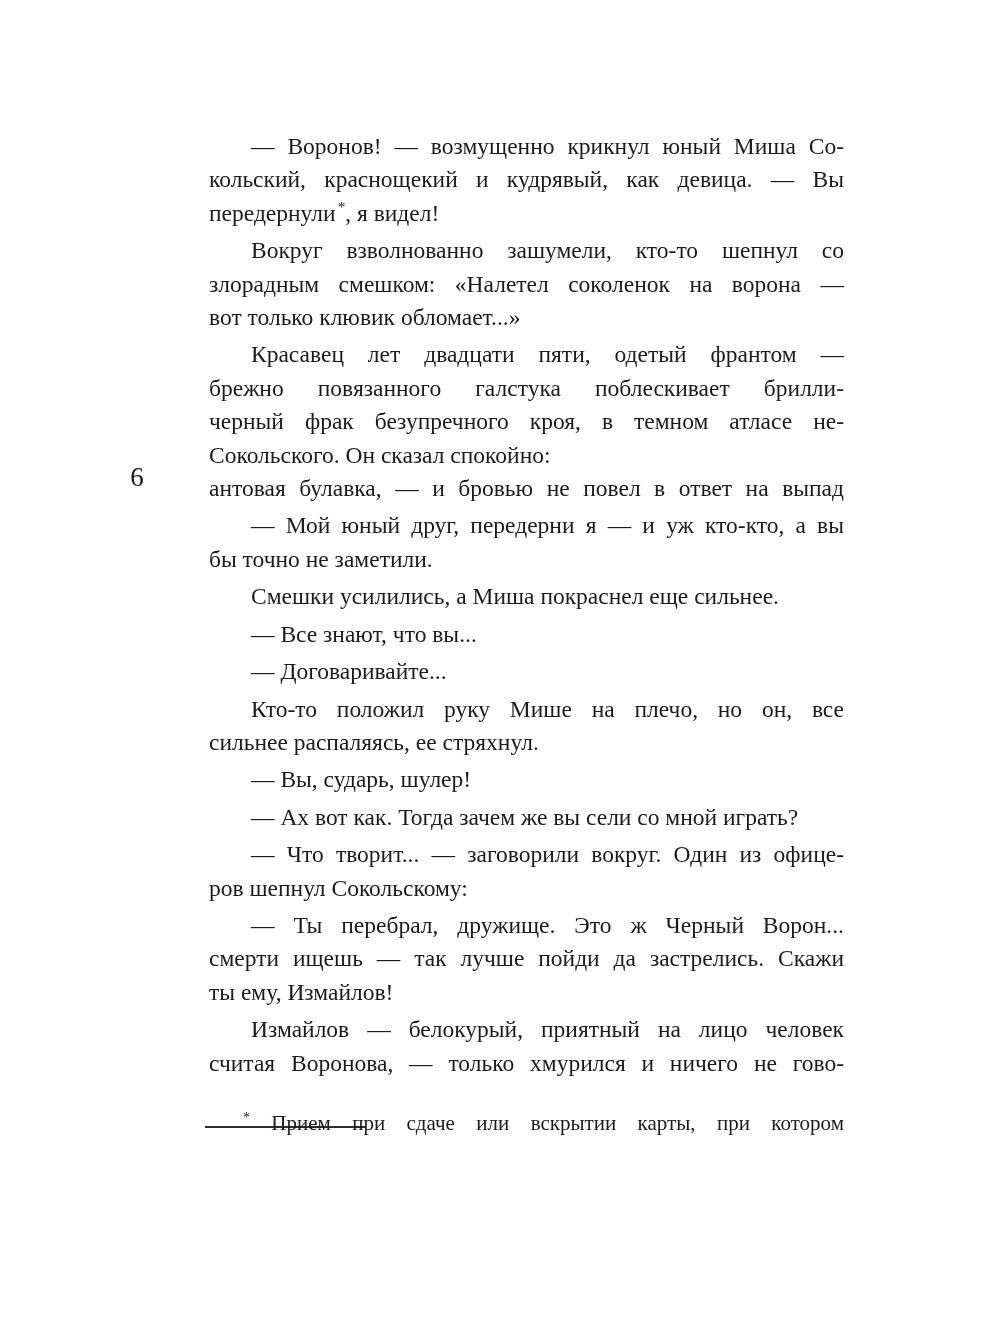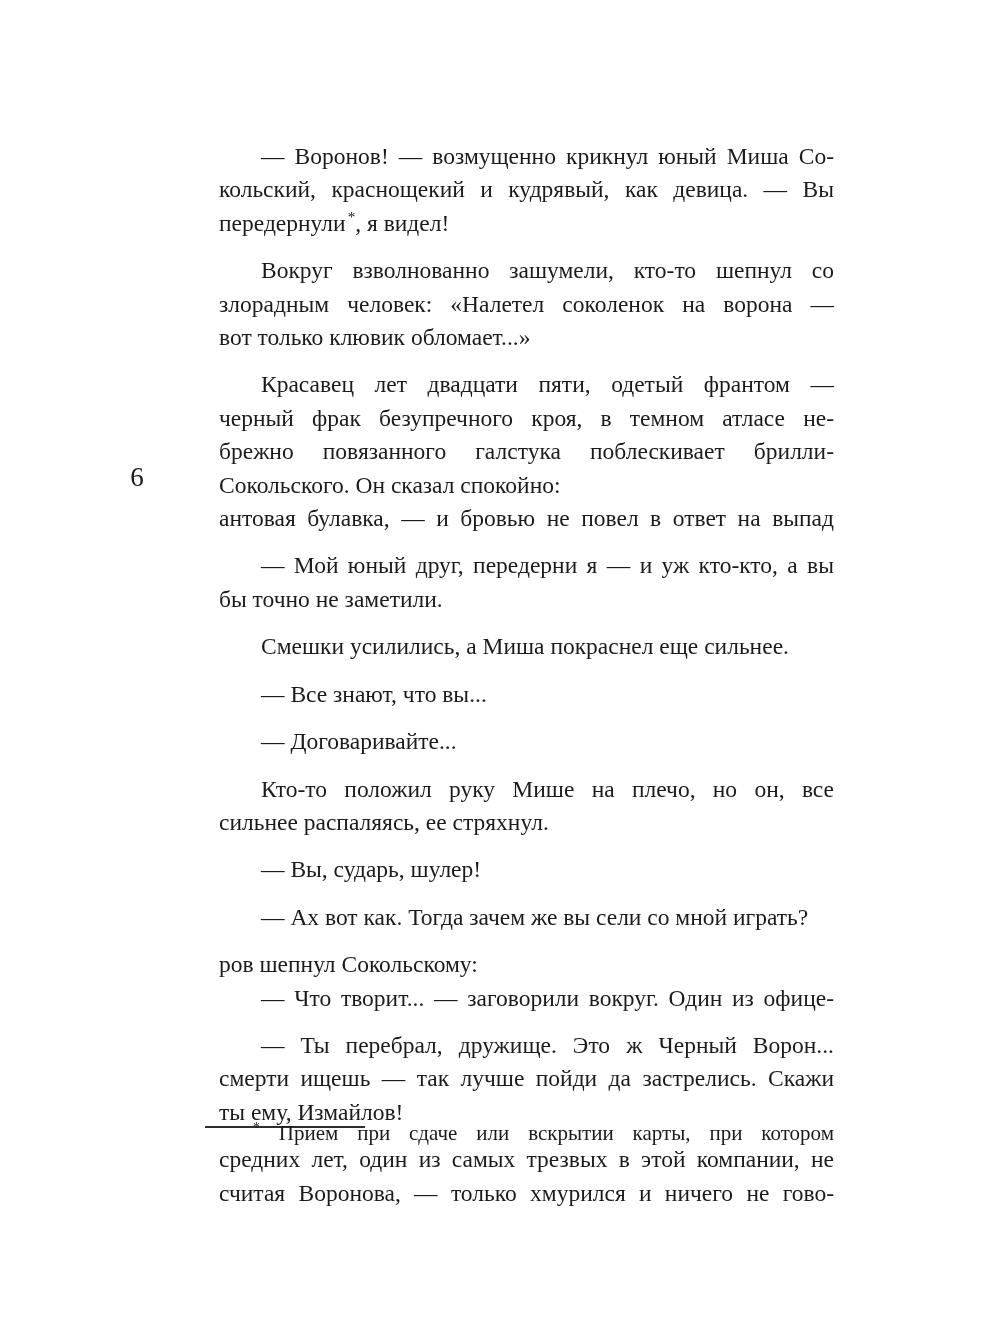--- a/index.html
+++ b/index.html
@@ -32,21 +32,21 @@
   }
   .body-text {
     position: absolute;
     left: 205px;
     top: 126px;
     width: 643px;
     font-size: 23.5px;
     color: #1b1b1b;
   }
   .para {
-    margin: 14px;
+    margin: 4px;
     padding: 0;
   }
   .line {
     line-height: 33.4px;
     text-align: justify;
     text-align-last: justify;
     white-space: normal;
   }
   .line.last {
     text-align-last: left;
@@ -90,27 +90,27 @@
   <div class="page-number">6</div>
 
   <div class="body-text">
       <div class="para">
         <div class="line indent">— Воронов! — возмущенно крикнул юный Миша Со-</div>
         <div class="line">кольский, краснощекий и кудрявый, как девица. — Вы</div>
         <div class="line last">передернули<sup class="fnmark">*</sup>, я видел!</div>
       </div>
       <div class="para">
         <div class="line indent">Вокруг взволнованно зашумели, кто-то шепнул со</div>
-        <div class="line">злорадным человек: «Налетел соколенок на ворона —</div>
+        <div class="line">злорадным смешком: «Налетел соколенок на ворона —</div>
         <div class="line last">вот только клювик обломает...»</div>
       </div>
       <div class="para">
         <div class="line indent">Красавец лет двадцати пяти, одетый франтом —</div>
+        <div class="line">брежно повязанного галстука поблескивает брилли-</div>
         <div class="line">черный фрак безупречного кроя, в темном атласе не-</div>
-        <div class="line">брежно повязанного галстука поблескивает брилли-</div>
         <div class="line last">Сокольского. Он сказал спокойно:</div>
         <div class="line">антовая булавка, — и бровью не повел в ответ на выпад</div>
       </div>
       <div class="para">
         <div class="line indent">— Мой юный друг, передерни я — и уж кто-кто, а вы</div>
         <div class="line last">бы точно не заметили.</div>
       </div>
       <div class="para">
         <div class="line indent last">Смешки усилились, а Миша покраснел еще сильнее.</div>
       </div>
@@ -124,30 +124,30 @@
         <div class="line indent">Кто-то положил руку Мише на плечо, но он, все</div>
         <div class="line last">сильнее распаляясь, ее стряхнул.</div>
       </div>
       <div class="para">
         <div class="line indent last">— Вы, сударь, шулер!</div>
       </div>
       <div class="para">
         <div class="line indent last">— Ах вот как. Тогда зачем же вы сели со мной играть?</div>
       </div>
       <div class="para">
+        <div class="line indent">— Что творит... — заговорили вокруг. Один из офице-</div>
         <div class="line last">ров шепнул Сокольскому:</div>
-        <div class="line indent">— Что творит... — заговорили вокруг. Один из офице-</div>
       </div>
       <div class="para">
         <div class="line indent">— Ты перебрал, дружище. Это ж Черный Ворон...</div>
         <div class="line">смерти ищешь — так лучше пойди да застрелись. Скажи</div>
         <div class="line last">ты ему, Измайлов!</div>
       </div>
       <div class="para">
-        <div class="line">средних лет, один из самых трезвых в этой компании, не</div>
+        <div class="line indent">Измайлов — белокурый, приятный на лицо человек</div>
         <div class="line">считая Воронова, — только хмурился и ничего не гово-</div>
       </div>
     </div>
 
   <div class="footnote-rule"></div>
 
   <div class="footnote">
       <div class="para">
         <div class="line indent"><sup class="fnmark">*</sup> Прием при сдаче или вскрытии карты, при котором</div>
       </div>

